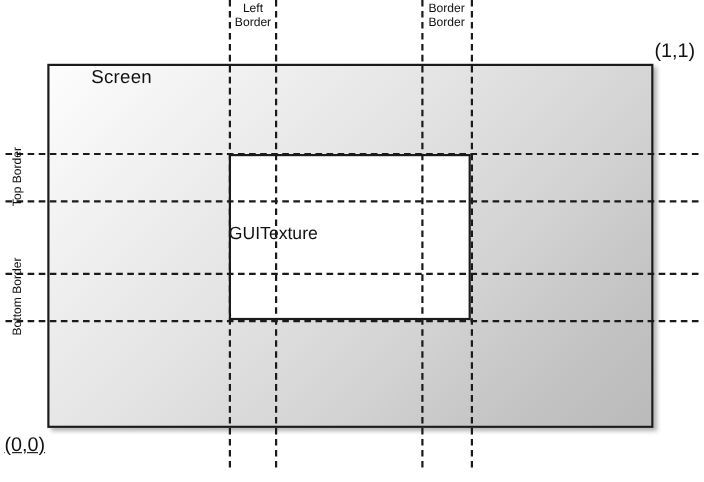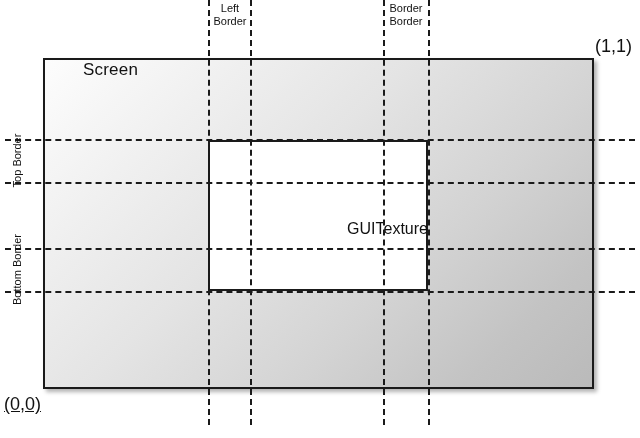--- a/index.html
+++ b/index.html
@@ -59,25 +59,24 @@
     height: 151px;
     box-sizing: border-box;
     border: 2px solid #1a1a1a;
     background: #ffffff;
   }
   .guitexture-label {
     position: absolute;
     left: 208px;
     top: 203px;
     width: 220px;
-    text-align: right;
+    text-align: left;
     font-size: 16px;
     line-height: 19px;
     white-space: nowrap;
-    margin-top: 16px;
   }
 
   
   .vline {
     position: absolute;
     top: 0;
     width: 0;
     height: 425px;
     border-left: 2px dashed #1a1a1a;
   }

